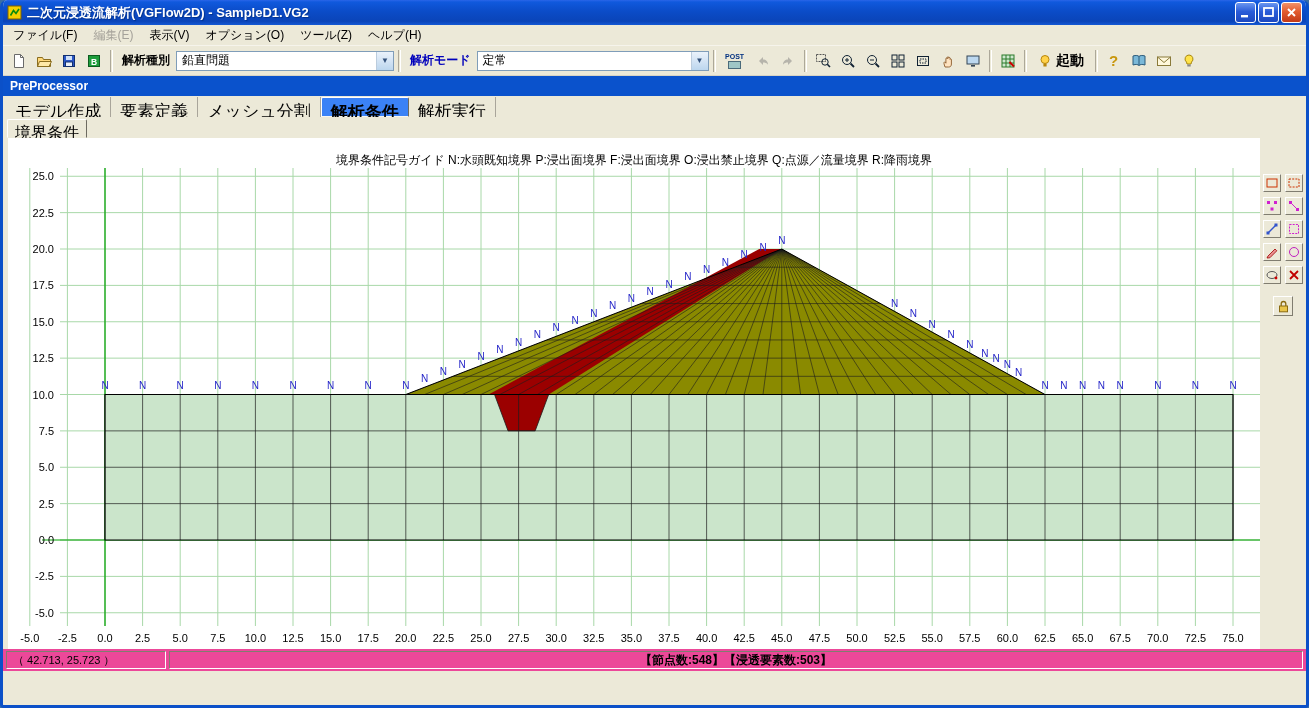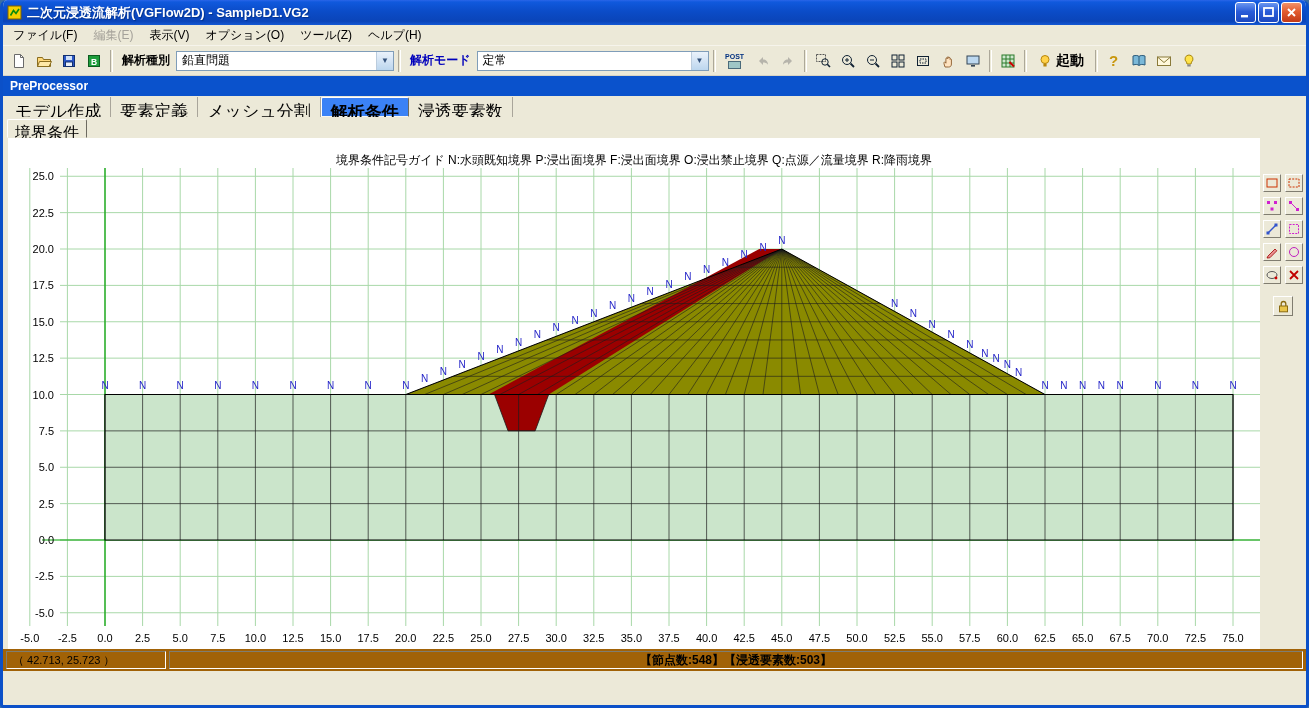--- a/index.html
+++ b/index.html
@@ -52,21 +52,21 @@
   .guide{position:absolute;top:14px;left:0;right:0;text-align:center;font-size:12px;color:#000;white-space:nowrap}
   #plot-svg{position:absolute;left:0;top:0}
   .tick{font-size:11px;fill:#000}
   .nmark{font-size:10px;fill:var(--marker,#2424c8);text-anchor:middle}
   .palette{width:46px;padding-top:36px;display:flex;flex-direction:column;align-items:center}
   .pal-grid{display:grid;grid-template-columns:18px 18px;gap:5px 4px}
   .pal-btn{width:18px;height:18px;border:1px solid;border-color:#fff #807d70 #807d70 #fff;background:#ece9d8;
            display:flex;align-items:center;justify-content:center;padding:0;cursor:default}
   .pal-btn.lock{margin-top:12px;width:20px;height:20px}
   
-  .statusbar{height:22px;background:#a16207;display:flex;align-items:stretch;padding:2px 3px;gap:3px}
+  .statusbar{height:22px;background:#ec4899;display:flex;align-items:stretch;padding:2px 3px;gap:3px}
   .status-cell{border:1px solid;border-color:#807d70 #fff #fff #807d70;font-size:11px;display:flex;align-items:center;padding:0 6px;white-space:nowrap}
   .status-coords{width:160px}
   .status-counts{flex:1;justify-content:center;font-weight:bold;font-size:12px}
   .bottom-filler{flex:1;background:#ece9d8}
 </style>
 </head>
 <body>
 
 <div class="window">
 
@@ -252,21 +252,21 @@
     </button>
   </div>
 
   <div class="preproc">PreProcessor</div>
 
   <div class="tabrow" id="tabrow">
       <div class="tab">モデル作成</div>
       <div class="tab">要素定義</div>
       <div class="tab">メッシュ分割</div>
       <div class="tab active">解析条件</div>
-      <div class="tab">浸透要素数</div>
+      <div class="tab">解析実行</div>
     </div>
   <div class="subtabrow">
     <div class="subtab">境界条件</div>
   </div>
 
   <div class="main">
     <div class="canvas">
       <svg id="plot-svg" width="1252" height="511">
           <line x1="21.80000000000001" y1="30" x2="21.80000000000001" y2="488" stroke="#a8d8a8" stroke-width="1"></line>
           <line x1="59.400000000000006" y1="30" x2="59.400000000000006" y2="488" stroke="#a8d8a8" stroke-width="1"></line>

